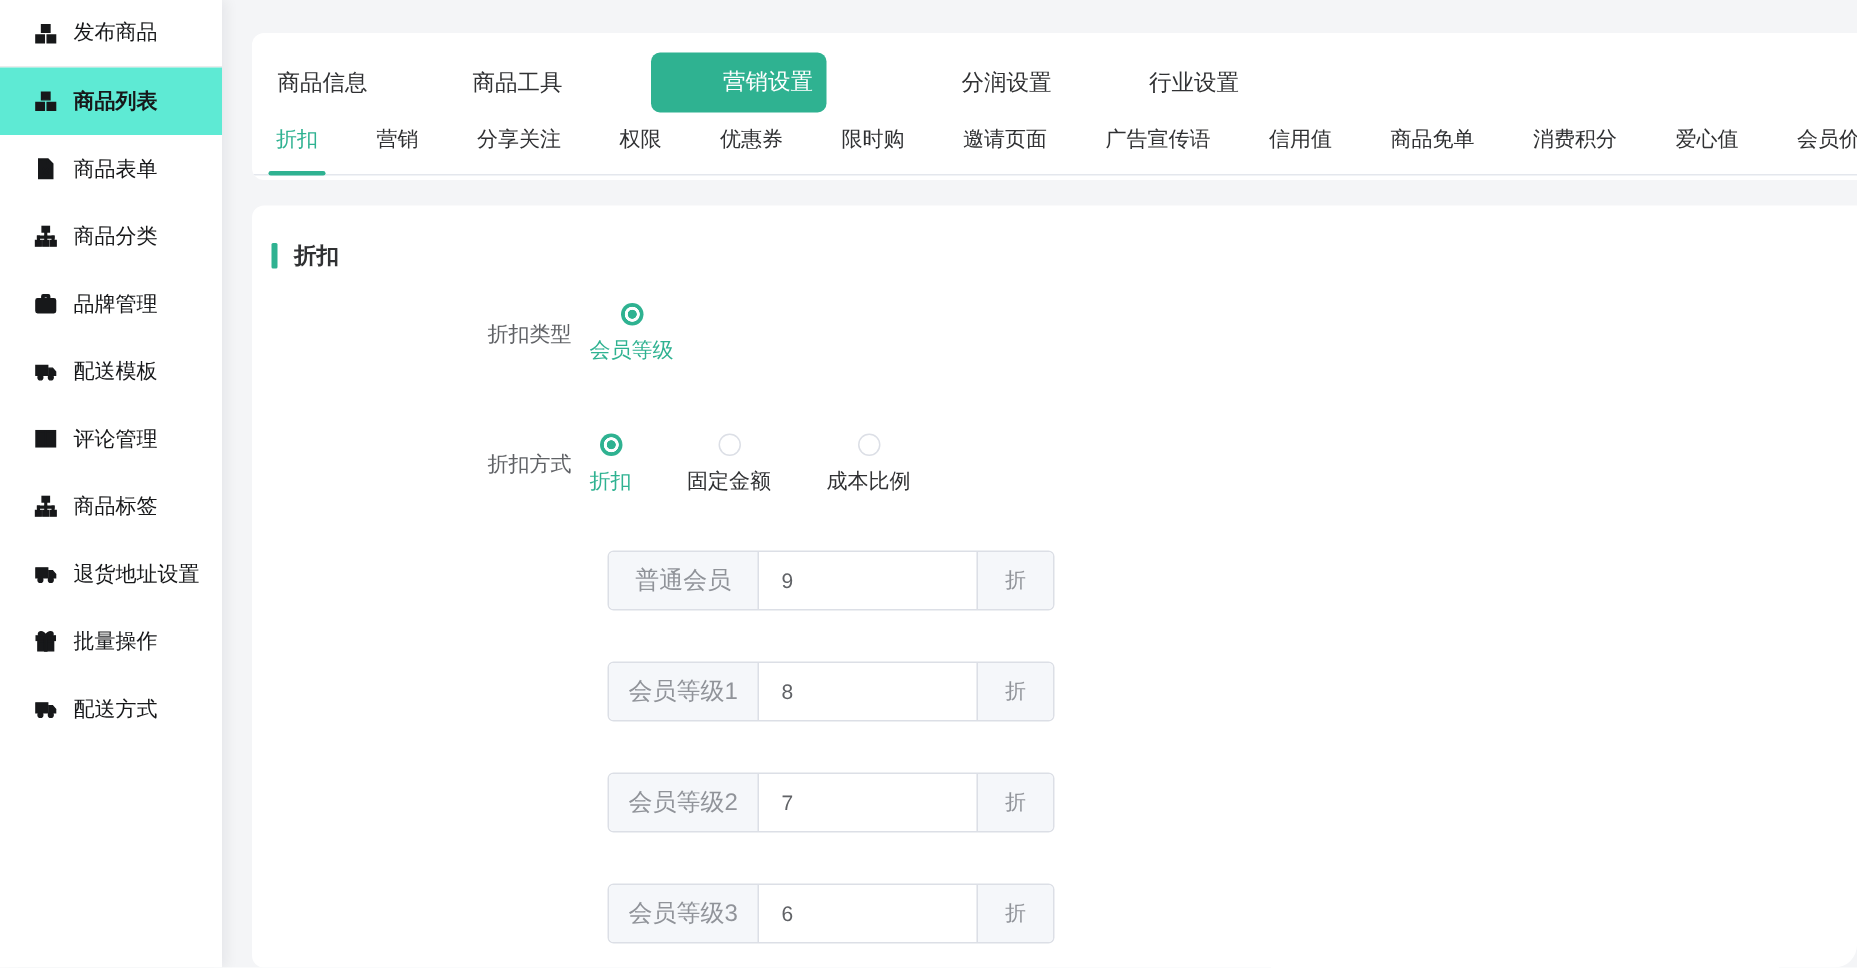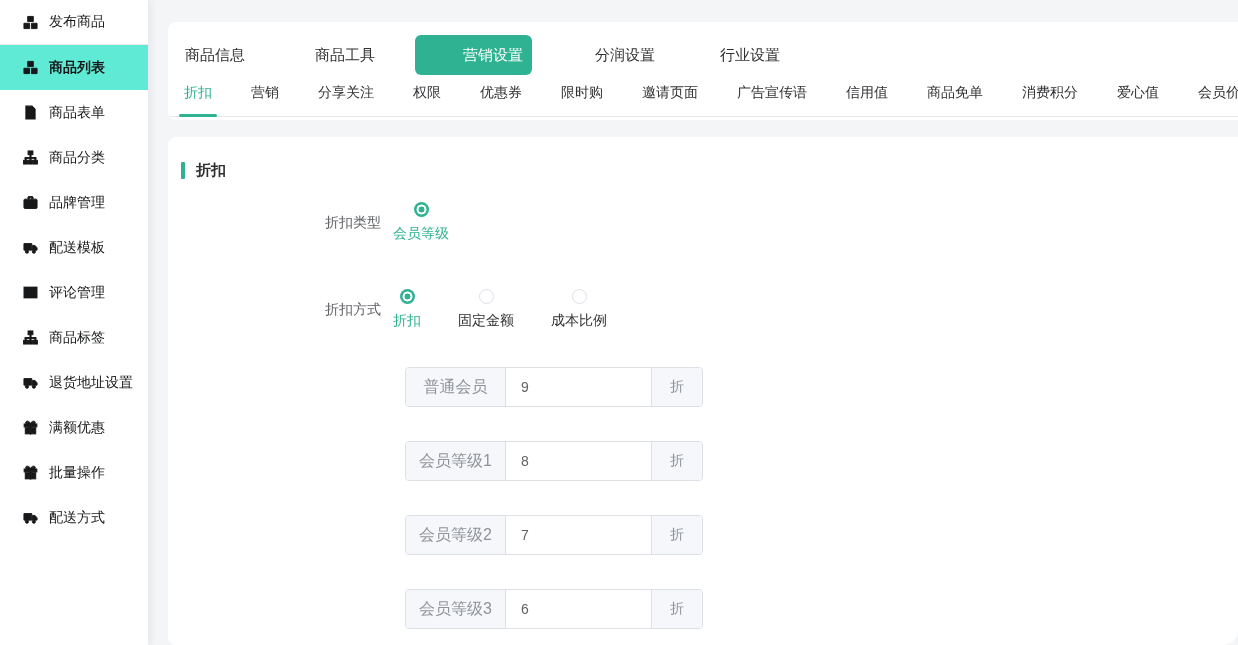--- a/index.html
+++ b/index.html
@@ -27,22 +27,22 @@
 
   
   .main { position:absolute; left:148px; top:0; right:0; bottom:0; padding:22px 0 0 20px; overflow:hidden;border-radius:15px; }
   .card { background:#fff; border-radius:8px; margin-right:-12px; }
 
   
   .card-tabs { height:98px; padding-top:13px; overflow:hidden; }
   .tabs-row { display:flex; align-items:center; height:40px; margin-left:17px; }
   .tab { font-size:15px; color:#303133; cursor:pointer; white-space:nowrap; }
   .tabs-row .tab:nth-child(1) { margin-right:70px; }
-  .tabs-row .tab:nth-child(2) { margin-right:40px;font-family:Liberation Serif, serif; }
-  .tabs-row .tab:nth-child(3) { margin-right:63px;padding-left:48px; }
+  .tabs-row .tab:nth-child(2) { margin-right:59px;font-family:Liberation Serif, serif; }
+  .tabs-row .tab:nth-child(3) { margin-right:90px;padding-left:48px; }
   .tabs-row .tab:nth-child(4) { margin-right:65px; }
   .tab.active {
     background:var(--accent); color:#fff; border-radius:6px;
     height:40px; line-height:40px; padding:0 9px;
   }
   .sub-tabs {
     display:flex; align-items:flex-end; margin-top:9px; padding-left:16px;
     border-bottom:1px solid #e4e7ed; white-space:nowrap;
   }
   .sub-tab {
@@ -198,32 +198,20 @@
     <div class="side-item">
       <span class="icon">
         <svg viewBox="0 0 16 16">
           <path d="M1 3.8h8.4v7H1z"></path>
           <path d="M10.2 5.8h2.6L15 8.4v2.4h-4.8z"></path>
           <circle cx="4.2" cy="12.4" r="1.7"></circle>
           <circle cx="11.6" cy="12.4" r="1.7"></circle>
         </svg>
       </span>
       <span>退货地址设置</span>
-    </div>
-    <div class="side-item">
-      <span class="icon">
-        <svg viewBox="0 0 16 16">
-          <rect x="1.2" y="4.2" width="13.6" height="3.2"></rect>
-          <rect x="2.4" y="8.2" width="11.2" height="6.6"></rect>
-          <path d="M7.2 4.2h1.6v10.6H7.2z" fill="#fff" opacity="0.9"></path>
-          <path d="M7.4 4.2h1.2v10.6H7.4z"></path>
-          <path d="M4.6 1.2c1.4 0 2.6 1 3.4 2.4C8.8 2.2 10 1.2 11.4 1.2c1 0 1.8.7 1.8 1.6 0 .8-.7 1.4-1.6 1.4H4.4c-.9 0-1.6-.6-1.6-1.4 0-.9.8-1.6 1.8-1.6zM4.8 2.6c-.3 0-.5.2-.5.4s.2.4.5.4h2C6.4 3 5.6 2.6 4.8 2.6zm6.4 0c-.8 0-1.6.4-2 .8h2c.3 0 .5-.2.5-.4s-.2-.4-.5-.4z"></path>
-        </svg>
-      </span>
-      <span>满额优惠</span>
     </div>
     <div class="side-item">
       <span class="icon">
         <svg viewBox="0 0 16 16">
           <rect x="1.2" y="4.2" width="13.6" height="3.2"></rect>
           <rect x="2.4" y="8.2" width="11.2" height="6.6"></rect>
           <path d="M7.2 4.2h1.6v10.6H7.2z" fill="#fff" opacity="0.9"></path>
           <path d="M7.4 4.2h1.2v10.6H7.4z"></path>
           <path d="M4.6 1.2c1.4 0 2.6 1 3.4 2.4C8.8 2.2 10 1.2 11.4 1.2c1 0 1.8.7 1.8 1.6 0 .8-.7 1.4-1.6 1.4H4.4c-.9 0-1.6-.6-1.6-1.4 0-.9.8-1.6 1.8-1.6zM4.8 2.6c-.3 0-.5.2-.5.4s.2.4.5.4h2C6.4 3 5.6 2.6 4.8 2.6zm6.4 0c-.8 0-1.6.4-2 .8h2c.3 0 .5-.2.5-.4s-.2-.4-.5-.4z"></path>
         </svg>

